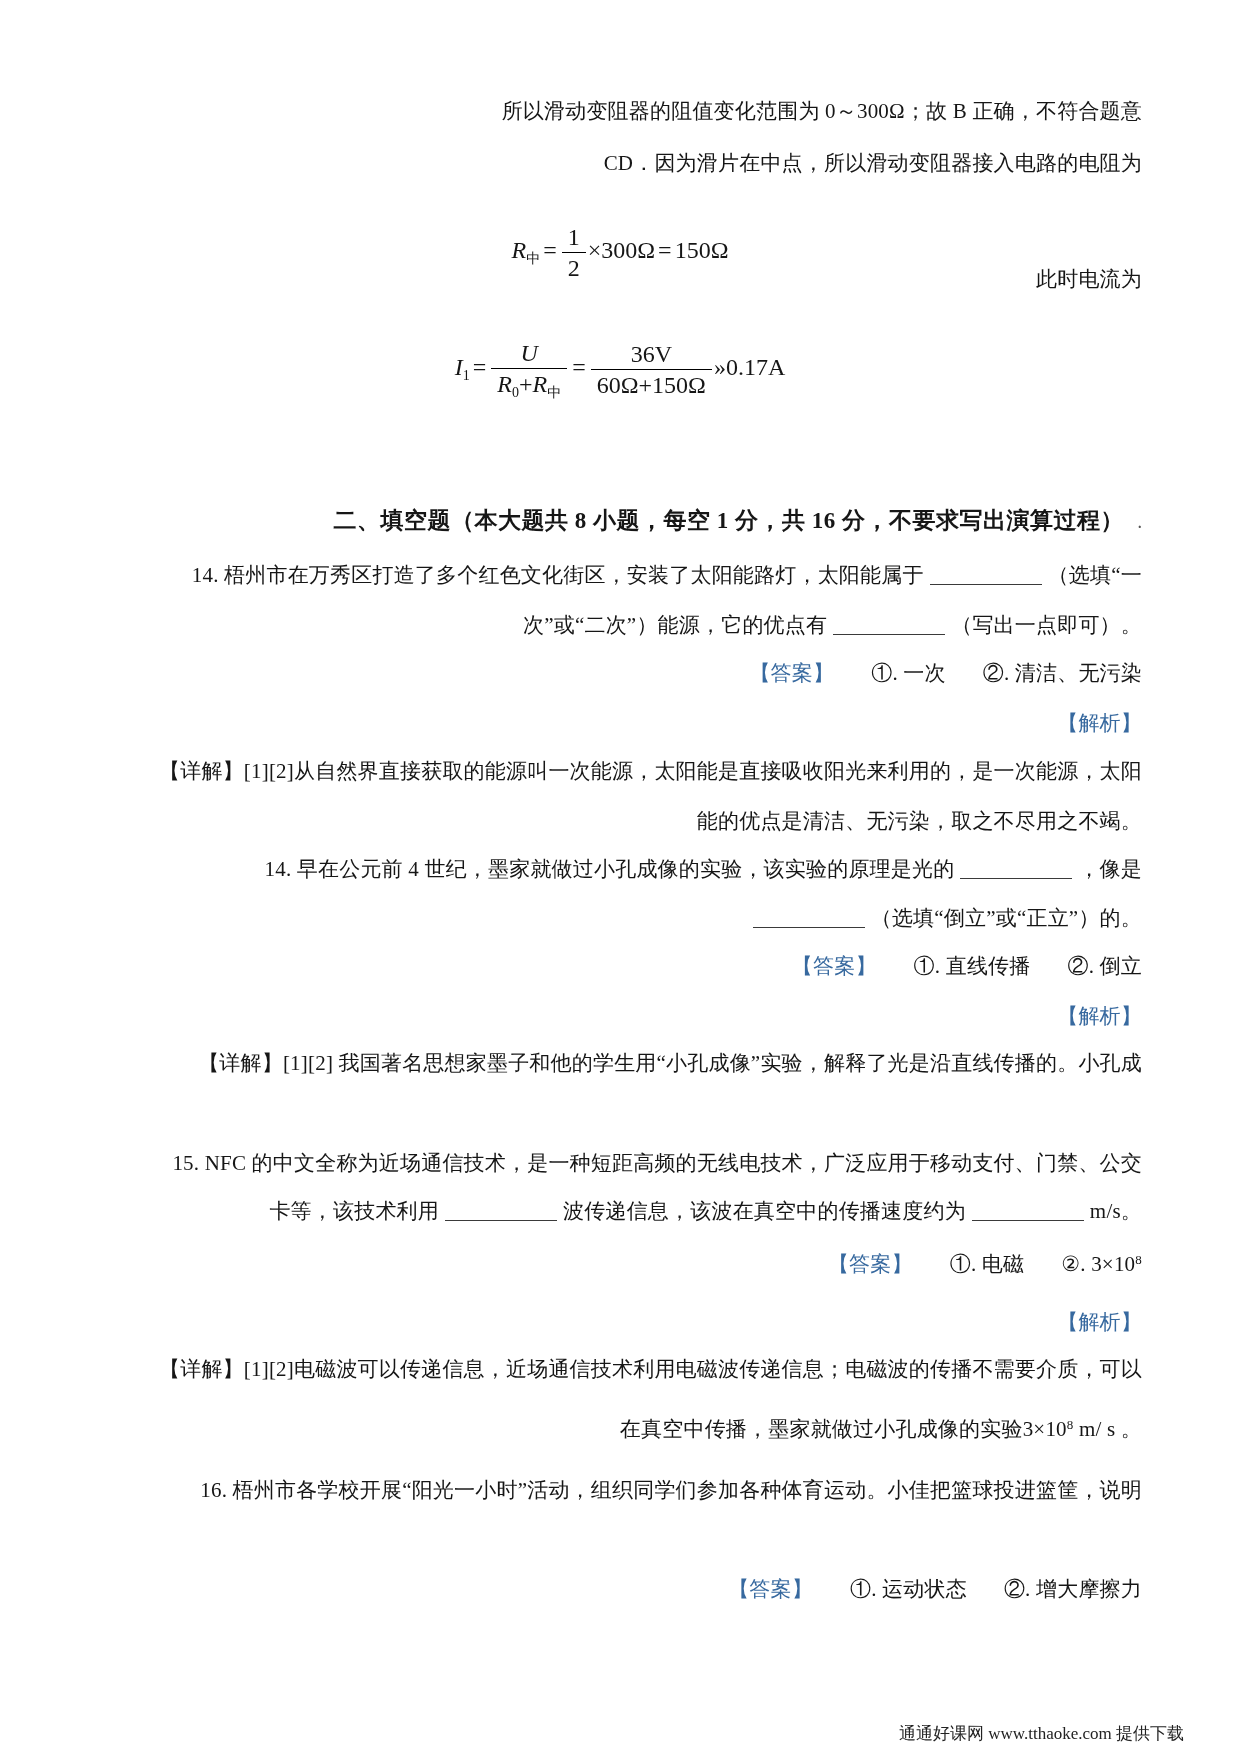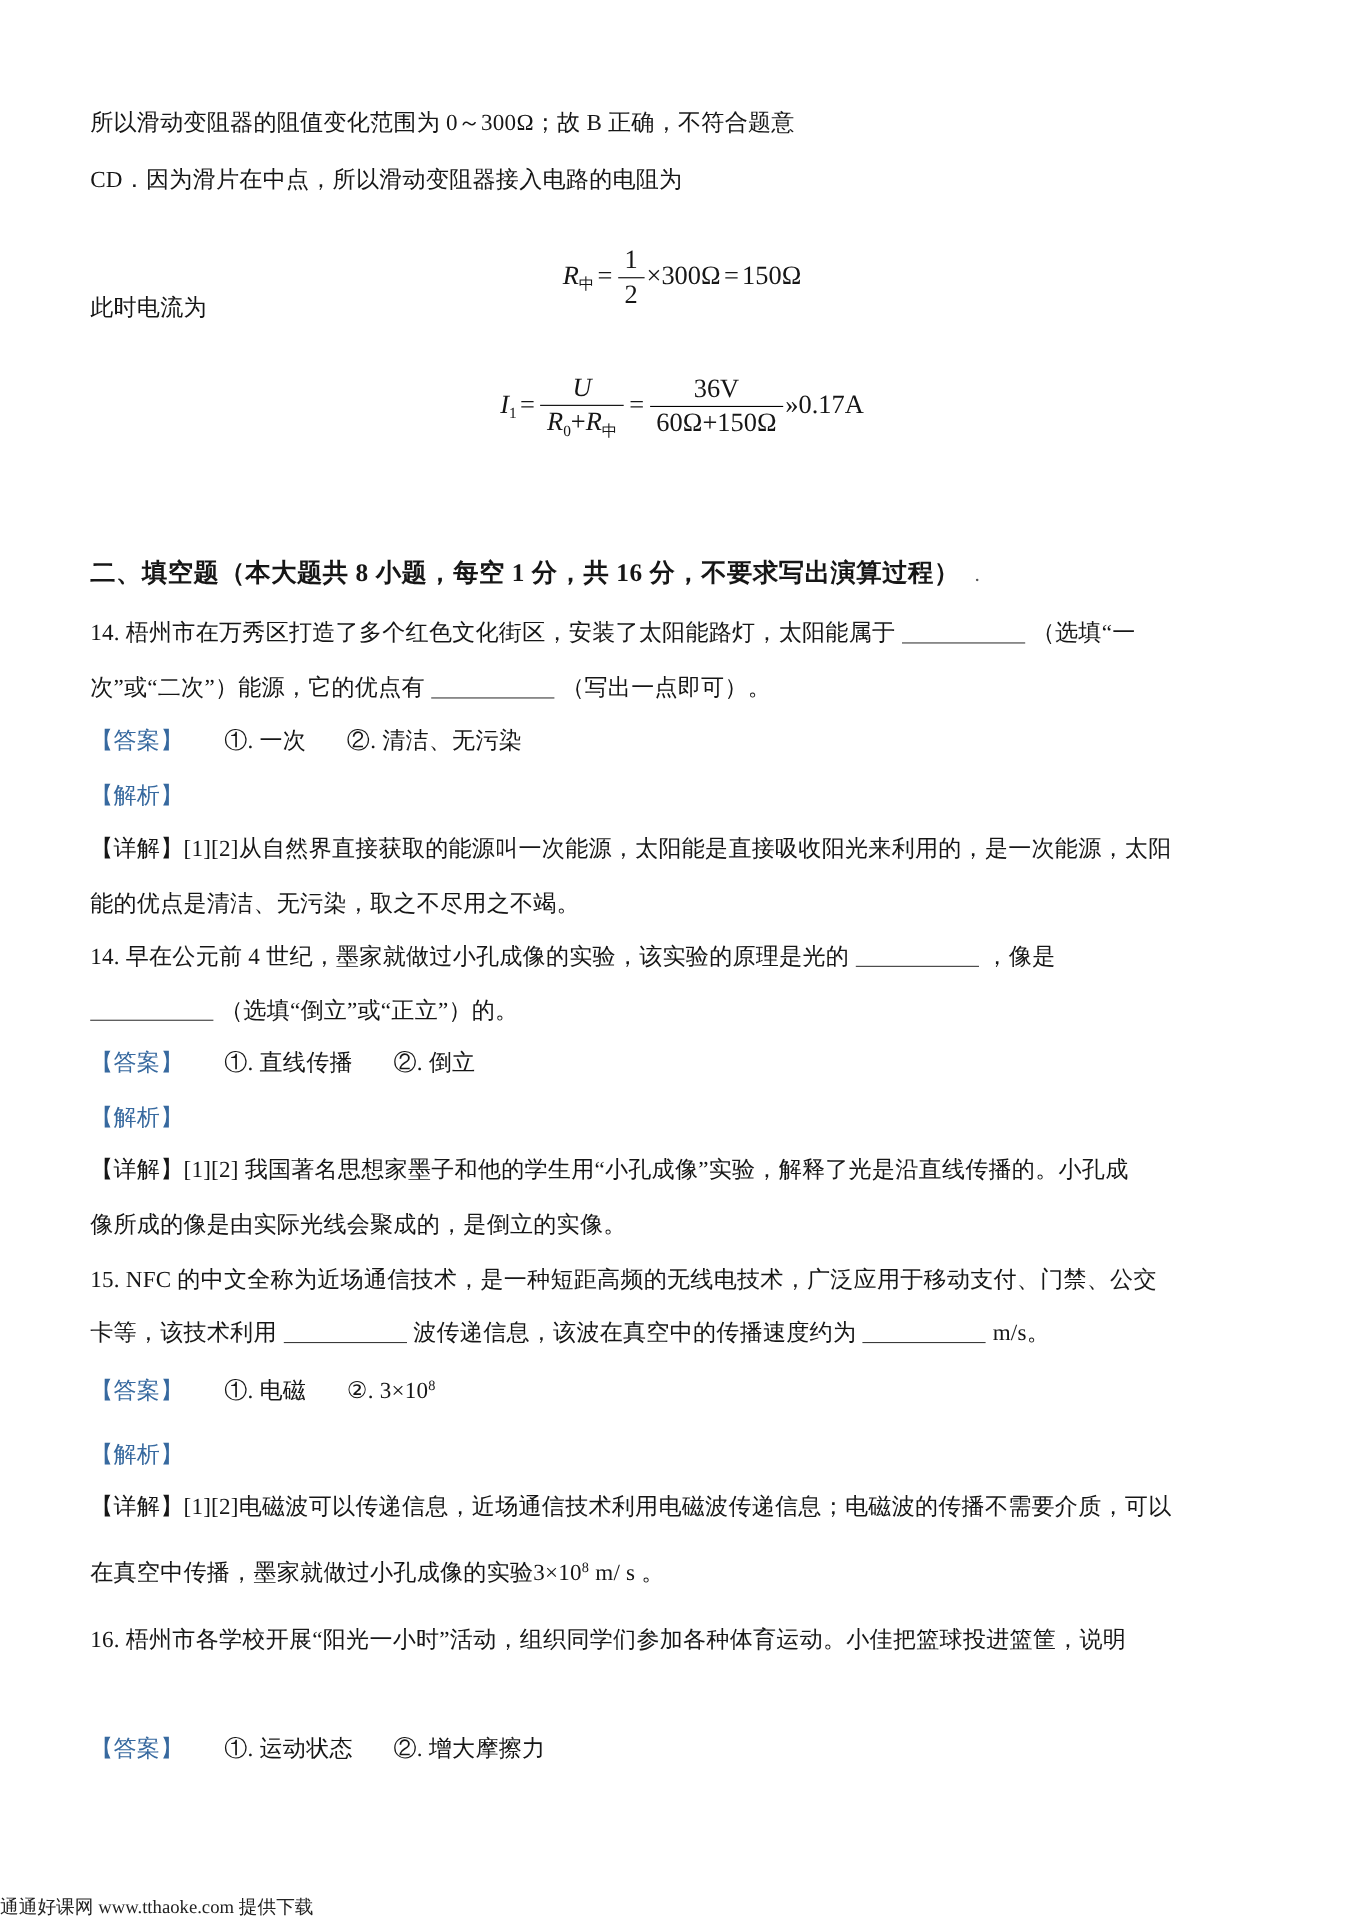--- a/index.html
+++ b/index.html
@@ -8,30 +8,31 @@
     position:relative;
     width:1240px; height:1754px;
     margin:0 auto;
     background:#ffffff;
     font-family:"Liberation Serif","DejaVu Serif",serif;
     color:#161616;
     overflow:hidden;
   }
   .line {
     position:absolute;
-    left:82px; width:1040px;
+    left:102px; width:1040px;
     font-size:21px;
     line-height:30px;
     white-space:nowrap;
     letter-spacing:0.2px;
+    text-align:right;
   }
   .center-footer {
     position:absolute;
     left:0; width:1184px;
-    text-align:left;
+    text-align:right;
     font-size:17px;
     color:#222;
   }
   .section-title {
     font-weight:bold;
     font-size:23px;
     letter-spacing:0.5px;
   }
   .header-dot { font-size:14px; color:#555; margin-left:14px; }
   .blue { color:var(--label-blue,#37699f); }
@@ -102,21 +103,20 @@
   <p class="line" style="top:658px"><span class="blue">【答案】</span><span class="ans-item">①. 一次</span><span class="ans-item">②. 清洁、无污染</span></p>
   <p class="line" style="top:708px"><span class="blue">【解析】</span></p>
   <p class="line" style="top:756px">【详解】[1][2]从自然界直接获取的能源叫一次能源，太阳能是直接吸收阳光来利用的，是一次能源，太阳</p>
   <p class="line" style="top:806px">能的优点是清洁、无污染，取之不尽用之不竭。</p>
 
   <p class="line" style="top:854px"><span>14. 早在公元前 4 世纪，墨家就做过小孔成像的实验，该实验的原理是光的</span><span class="blank"></span><span>，像是</span></p>
   <p class="line" style="top:903px"><span class="blank lead"></span><span>（选填“倒立”或“正立”）的。</span></p>
   <p class="line" style="top:951px"><span class="blue">【答案】</span><span class="ans-item">①. 直线传播</span><span class="ans-item">②. 倒立</span></p>
   <p class="line" style="top:1001px"><span class="blue">【解析】</span></p>
   <p class="line" style="top:1048px">【详解】[1][2] 我国著名思想家墨子和他的学生用“小孔成像”实验，解释了光是沿直线传播的。小孔成</p>
-  <p class="line" style="top:1098px">像所成的像是由实际光线会聚成的，是倒立的实像。</p>
 
   <p class="line" style="top:1148px">15. NFC 的中文全称为近场通信技术，是一种短距高频的无线电技术，广泛应用于移动支付、门禁、公交</p>
   <p class="line" style="top:1196px"><span>卡等，该技术利用</span><span class="blank"></span><span>波传递信息，该波在真空中的传播速度约为</span><span class="blank"></span><span>m/s。</span></p>
   <p class="line" style="top:1245px"><span class="blue">【答案】</span><span class="ans-item">①. 电磁</span><span class="ans-item"><span>②. 3×10</span><sup>8</sup></span></p>
   <p class="line" style="top:1307px"><span class="blue">【解析】</span></p>
   <p class="line" style="top:1354px">【详解】[1][2]电磁波可以传递信息，近场通信技术利用电磁波传递信息；电磁波的传播不需要介质，可以</p>
   <p class="line" style="top:1410px"><span>在真空中传播，墨家就做过小孔成像的实验</span><span class="serif-math"><span>3×10</span><sup>8</sup><span> m/ s</span></span><span> 。</span></p>
 
   <p class="line" style="top:1475px">16. 梧州市各学校开展“阳光一小时”活动，组织同学们参加各种体育运动。小佳把篮球投进篮筐，说明</p>
   <p class="line" style="top:1574px"><span class="blue">【答案】</span><span class="ans-item">①. 运动状态</span><span class="ans-item">②. 增大摩擦力</span></p>

